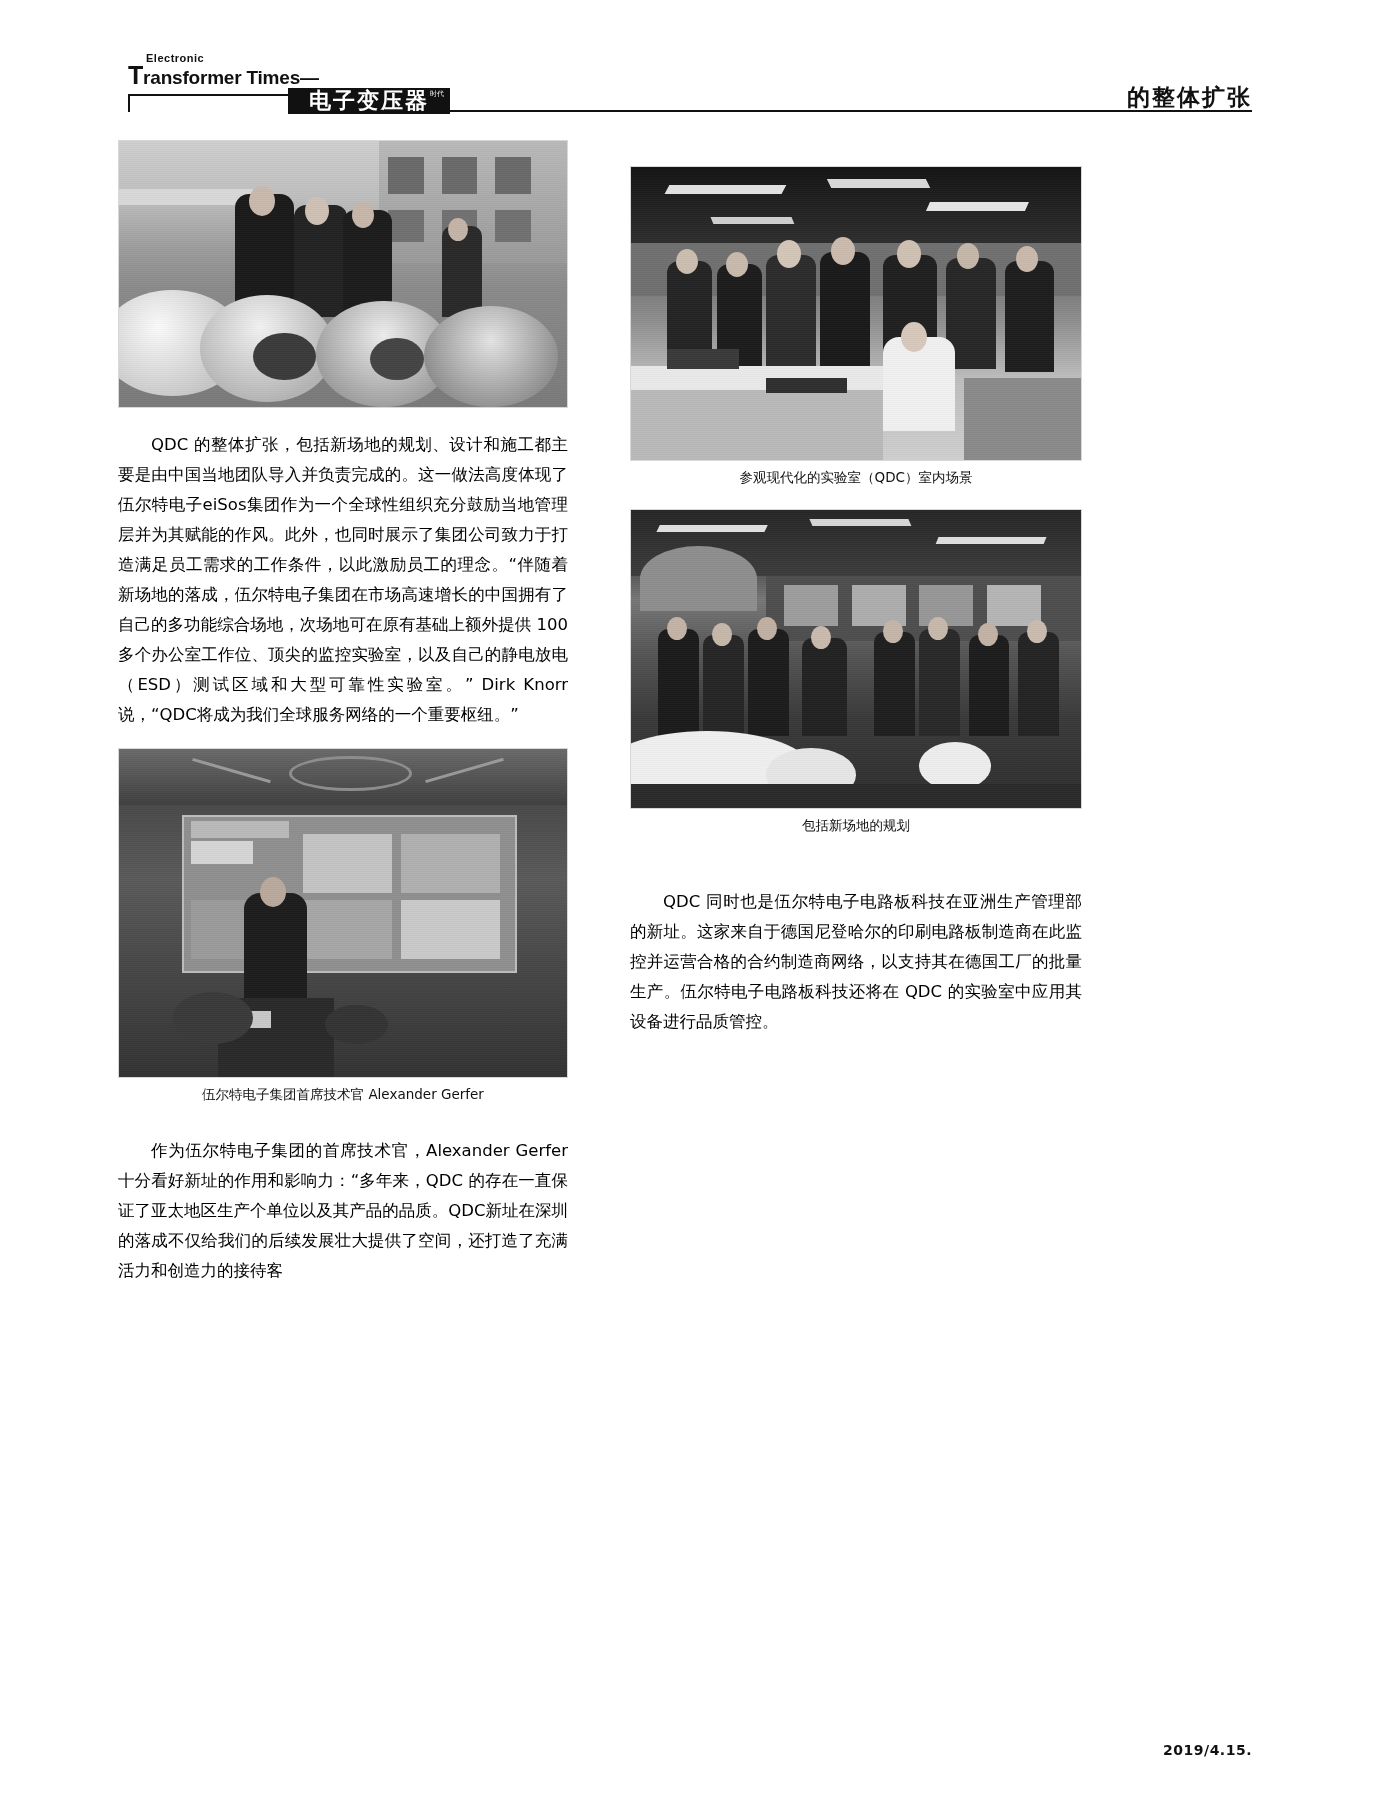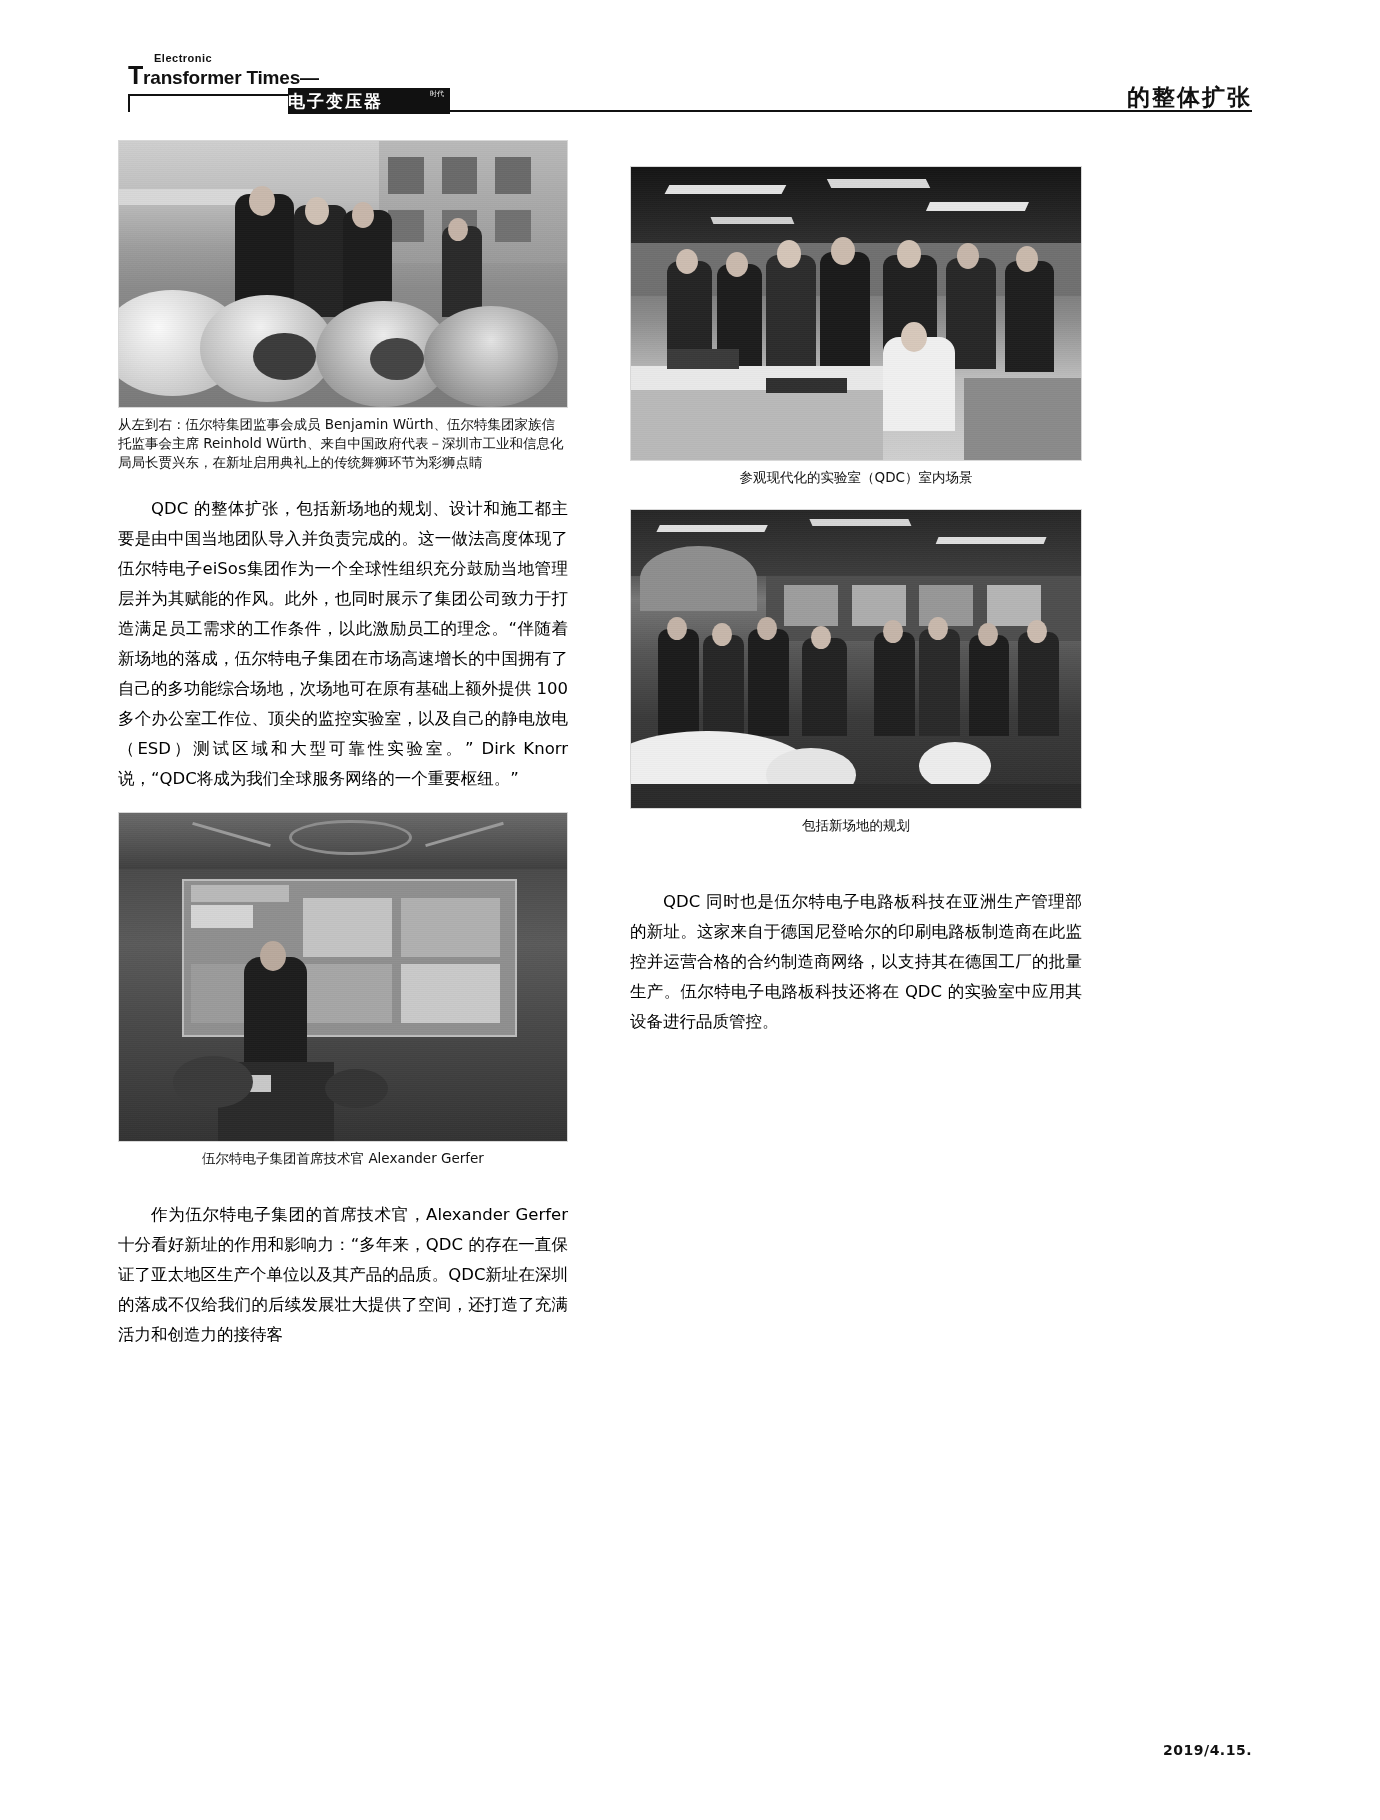--- a/index.html
+++ b/index.html
@@ -29,21 +29,21 @@
     left: 128px;
     top: 52px;
     width: 250px;
   }
   .masthead-line1 {
     font-family: "Liberation Sans", sans-serif;
     font-size: 11px;
     font-weight: bold;
     letter-spacing: 0.5px;
     color: #111;
-    margin-left: 26px;
+    margin-left: 18px;
     line-height: 12px;
   }
   .masthead-line2 {
     font-family: "Liberation Sans", sans-serif;
     font-size: 19px;
     font-weight: bold;
     letter-spacing: -0.2px;
     color: #111;
     line-height: 22px;
     white-space: nowrap;
@@ -70,23 +70,24 @@
   }
   .badge-cn {
     position: absolute;
     left: 288px;
     top: 88px;
     width: 162px;
     height: 26px;
     background: #111;
     color: #fff;
     font-family: "DejaVu Sans", sans-serif;
-    font-size: 17px;
+    font-size: 22px;
     font-weight: bold;
     letter-spacing: 2px;
+    text-align: center;
     line-height: 26px;
   }
   .badge-cn-sub {
     position: absolute;
     left: 430px;
     top: 90px;
     color: #fff;
     font-family: "DejaVu Sans", sans-serif;
     font-size: 7px;
     line-height: 8px;
@@ -260,21 +261,20 @@
       <div class="blob" style="left:73.5%;top:29%;width:20px;height:23px;background:#c4b3a7;"></div>
 
       <div class="blob" style="left:-4%;top:56%;width:32%;height:40%;background:radial-gradient(circle at 40% 35%, #fafafa, #c6c6c6 70%);"></div>
       <div class="blob" style="left:18%;top:58%;width:30%;height:40%;background:radial-gradient(circle at 45% 30%, #f2f2f2, #b4b4b4 72%);"></div>
       <div class="blob" style="left:44%;top:60%;width:30%;height:40%;background:radial-gradient(circle at 50% 32%, #ededed, #9e9e9e 74%);"></div>
       <div class="blob" style="left:68%;top:62%;width:30%;height:38%;background:radial-gradient(circle at 50% 34%, #e4e4e4, #8f8f8f 74%);"></div>
       <div class="blob" style="left:30%;top:72%;width:14%;height:18%;background:#3b3b3b;"></div>
       <div class="blob" style="left:56%;top:74%;width:12%;height:16%;background:#444;"></div>
       <div class="grain"></div>
     </div>
-    <figcaption class="caption left-align">从左到右：伍尔特集团监事会成员 Benjamin Würth、伍尔特集团家族信托监事会主席 Reinhold Würth、来自中国政府代表－深圳市工业和信息化局局长贾兴东，在新址启用典礼上的传统舞狮环节为彩狮点睛</figcaption>
   </figure>
 
   <div class="spacer-22"></div>
 
   <p class="para">QDC 的整体扩张，包括新场地的规划、设计和施工都主要是由中国当地团队导入并负责完成的。这一做法高度体现了伍尔特电子eiSos集团作为一个全球性组织充分鼓励当地管理层并为其赋能的作风。此外，也同时展示了集团公司致力于打造满足员工需求的工作条件，以此激励员工的理念。“伴随着新场地的落成，伍尔特电子集团在市场高速增长的中国拥有了自己的多功能综合场地，次场地可在原有基础上额外提供 100 多个办公室工作位、顶尖的监控实验室，以及自己的静电放电（ESD）测试区域和大型可靠性实验室。” Dirk Knorr 说，“QDC将成为我们全球服务网络的一个重要枢纽。”</p>
 
   <div class="spacer-18"></div>
 
   <figure>
     <div class="photo" id="photo-speaker" style="height:330px;">

